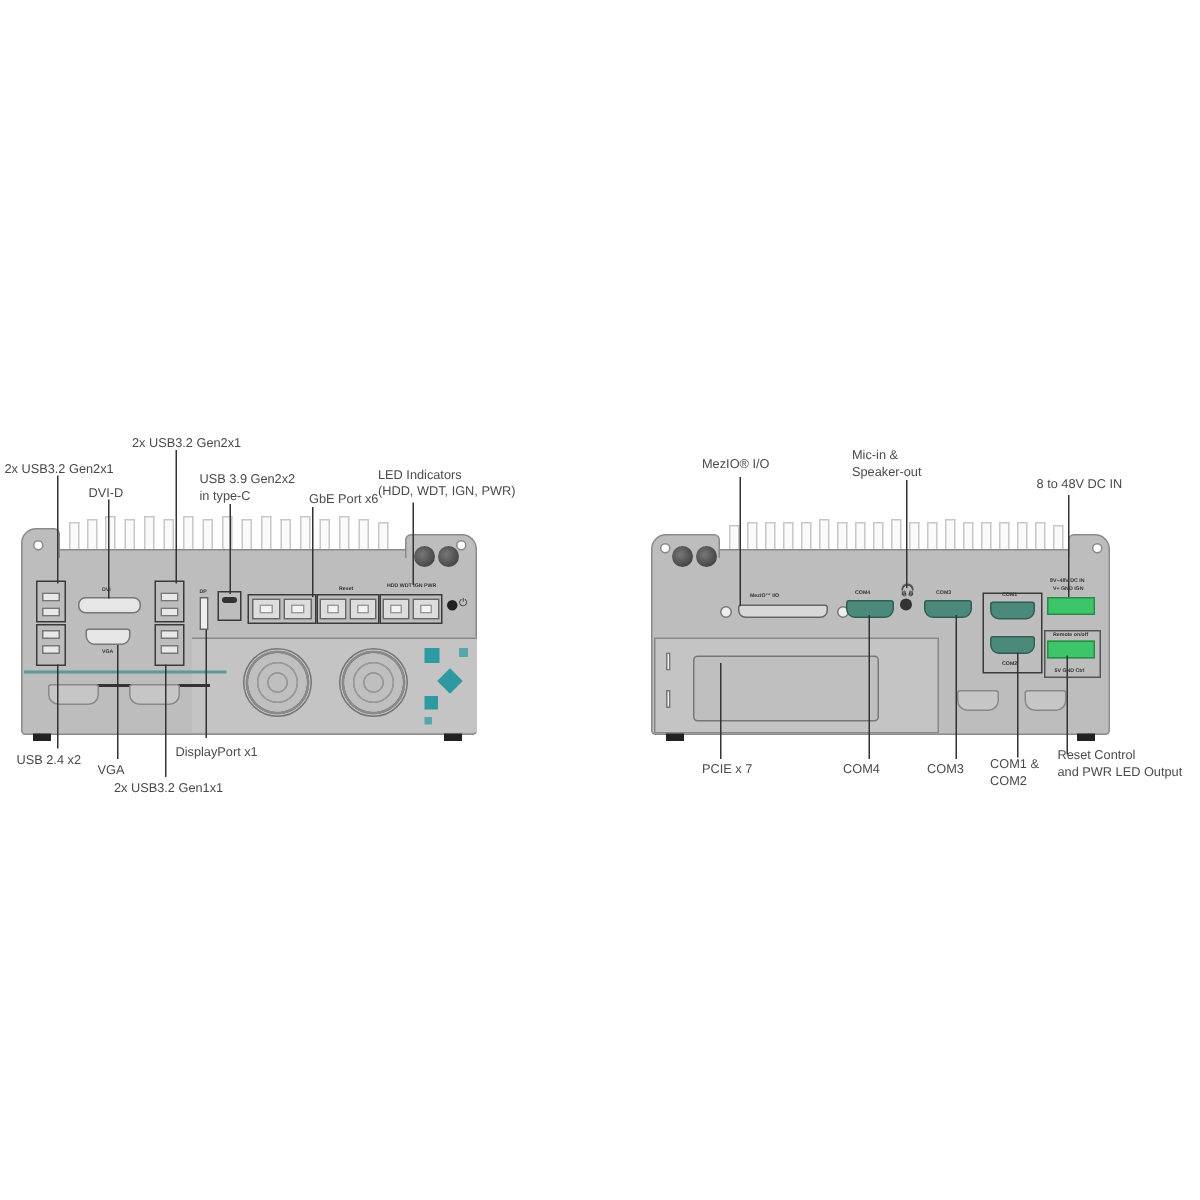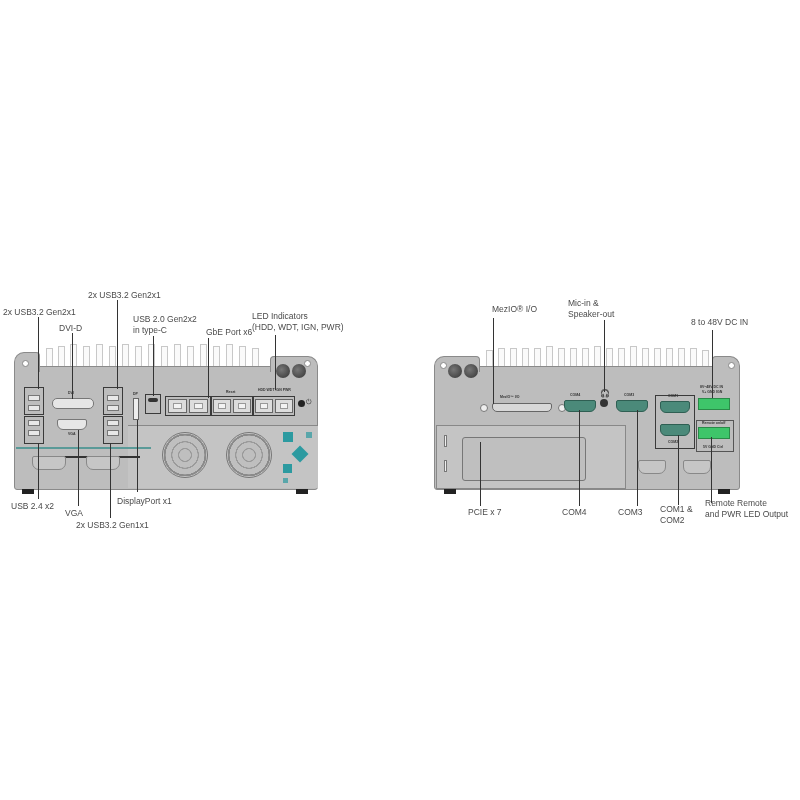--- a/index.html
+++ b/index.html
@@ -124,21 +124,21 @@
   <div class="leader" style="left:208px;top:338px;height:60px;"></div>
   <div class="leader" style="left:275px;top:335px;height:55px;"></div>
   <div class="leader" style="left:38px;top:443px;height:56px;"></div>
   <div class="leader" style="left:78px;top:430px;height:76px;"></div>
   <div class="leader" style="left:110px;top:443px;height:75px;"></div>
   <div class="leader" style="left:137px;top:420px;height:72px;"></div>
 
   <span class="label" style="left:3px;top:307px;">2x USB3.2 Gen2x1</span>
   <span class="label" style="left:59px;top:323px;">DVI-D</span>
   <span class="label" style="left:88px;top:290px;">2x USB3.2 Gen2x1</span>
-  <span class="label" style="left:133px;top:314px;">USB 2.0 Gen2x2</span>
+  <span class="label" style="left:133px;top:314px;">USB 3.9 Gen2x2</span>
   <span class="label" style="left:133px;top:325px;">in type-C</span>
   <span class="label" style="left:206px;top:327px;">GbE Port x6</span>
   <span class="label" style="left:252px;top:311px;">LED Indicators</span>
   <span class="label" style="left:252px;top:322px;">(HDD, WDT, IGN, PWR)</span>
   <span class="label" style="left:11px;top:501px;">USB 2.4 x2</span>
   <span class="label" style="left:65px;top:508px;">VGA</span>
   <span class="label" style="left:76px;top:520px;">2x USB3.2 Gen1x1</span>
   <span class="label" style="left:117px;top:496px;">DisplayPort x1</span>
 </div>
 
@@ -214,24 +214,24 @@
 
   <div class="leader" style="left:93px;top:318px;height:86px;"></div>
   <div class="leader" style="left:204px;top:320px;height:72px;"></div>
   <div class="leader" style="left:312px;top:330px;height:68px;"></div>
   <div class="leader" style="left:80px;top:442px;height:64px;"></div>
   <div class="leader" style="left:179px;top:410px;height:96px;"></div>
   <div class="leader" style="left:237px;top:410px;height:96px;"></div>
   <div class="leader" style="left:278px;top:435px;height:70px;"></div>
   <div class="leader" style="left:311px;top:437px;height:66px;"></div>
 
-  <span class="label" style="left:68px;top:304px;margin-left:24px;">MezIO® I/O</span>
+  <span class="label" style="left:68px;top:304px;">MezIO® I/O</span>
   <span class="label" style="left:168px;top:298px;">Mic-in &amp;</span>
   <span class="label" style="left:168px;top:309px;">Speaker-out</span>
   <span class="label" style="left:291px;top:317px;">8 to 48V  DC IN</span>
   <span class="label" style="left:68px;top:507px;">PCIE x 7</span>
   <span class="label" style="left:162px;top:507px;">COM4</span>
   <span class="label" style="left:218px;top:507px;">COM3</span>
   <span class="label" style="left:260px;top:504px;">COM1  &amp;</span>
   <span class="label" style="left:260px;top:515px;">COM2</span>
-  <span class="label" style="left:305px;top:498px;">Remote Remote</span>
+  <span class="label" style="left:305px;top:498px;">Reset Control</span>
   <span class="label" style="left:305px;top:509px;">and PWR LED Output</span>
 </div>
 
 </body></html>

